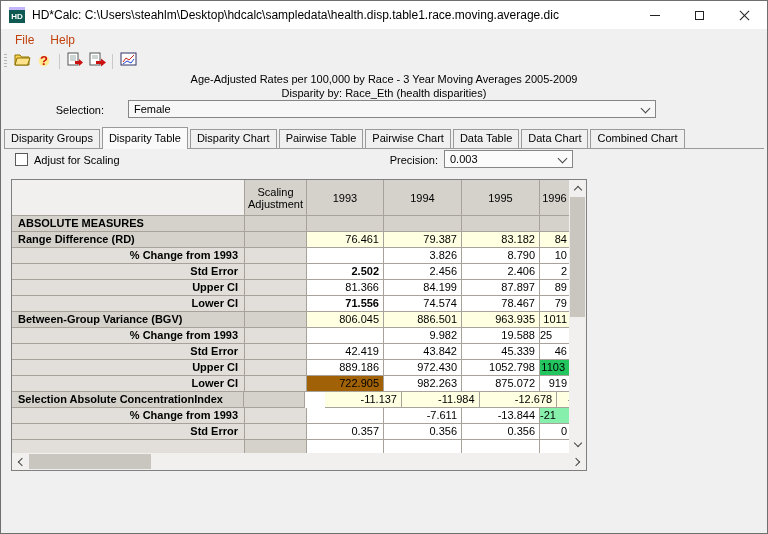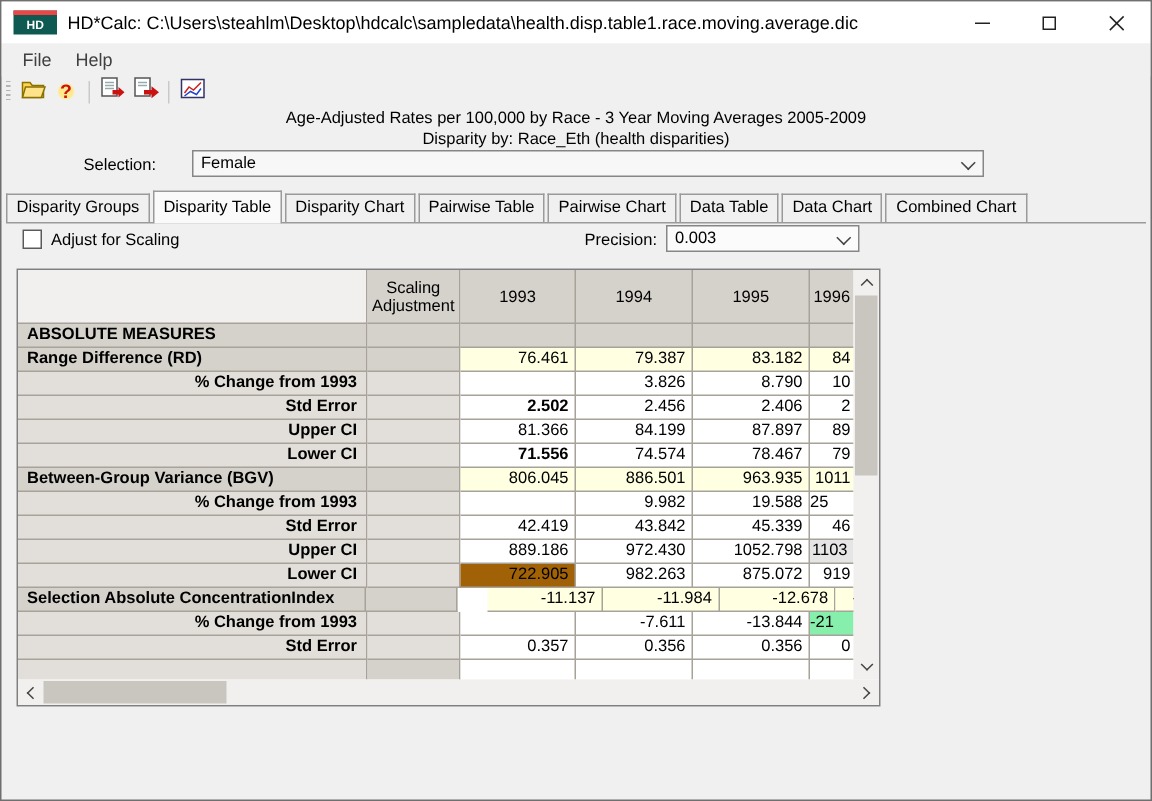--- a/index.html
+++ b/index.html
@@ -13,34 +13,34 @@
     --sb-thumb:#c9c6c0;
   }
   html,body{margin:0;padding:0;background:#d8d8d8;}
   .window{
     position:relative;width:768px;height:534px;box-sizing:border-box;
     border:1px solid #6f6f6f;background:var(--content-bg);
     font-family:"Liberation Sans",sans-serif;overflow:hidden;
   }
   
   .titlebar{position:absolute;left:0;top:0;right:0;height:28px;background:var(--titlebar-bg);display:flex;align-items:center;}
-  .app-icon{width:29px;height:16px;margin-left:8px;background:#0e5a52;border-top:3px solid #ef4444;
+  .app-icon{width:16px;height:16px;margin-left:8px;background:#0e5a52;border-top:3px solid #c4b5fd;
     color:#fff;font-size:8px;font-weight:bold;text-align:center;line-height:13px;box-sizing:border-box;flex:0 0 auto;}
   .title-text{font-size:12px;color:#000;margin-left:7px;white-space:nowrap;overflow:hidden;}
   .win-controls{margin-left:auto;display:flex;height:100%;}
   .wc{width:45px;height:100%;display:flex;align-items:center;justify-content:center;}
   .min-glyph{width:10px;height:0;border-top:1px solid #222;}
   .max-glyph{width:9px;height:9px;border:1px solid #222;box-sizing:border-box;}
   .close-glyph{position:relative;width:11px;height:11px;}
   .close-glyph::before,.close-glyph::after{content:"";position:absolute;left:-1px;top:5px;width:13px;height:1px;background:#222;}
   .close-glyph::before{transform:rotate(45deg);}
   .close-glyph::after{transform:rotate(-45deg);}
   
   .menubar{position:absolute;left:0;top:28px;right:0;height:22px;background:var(--content-bg);display:flex;align-items:center;padding-left:6px;}
-  .menu-item{font-size:12px;padding:3px 8px;color:#404040;}
+  .menu-item{font-size:12px;padding:3px 8px;color:#c2410c;}
   
   .toolbar{position:absolute;left:0;top:50px;right:0;height:20px;display:flex;align-items:center;}
   .grip{width:3px;height:14px;margin:0 4px 0 3px;
     background:repeating-linear-gradient(to bottom,#b5b5b5 0 1px,transparent 1px 3px);}
   .tbtn{width:22px;height:18px;display:flex;align-items:center;justify-content:center;}
   .tsep{width:1px;height:15px;background:#c9c9c9;margin:0 4px;}
   .help-glyph{color:#cc1111;font-weight:bold;font-size:13px;background:radial-gradient(circle,#ffe98a 0 45%,transparent 60%);padding:0 3px;line-height:14px;}
   
   .hdr-title1{position:absolute;left:0;top:72px;right:0;text-align:center;font-size:11px;color:#000;}
   .hdr-title2{position:absolute;left:0;top:86px;right:0;text-align:center;font-size:11px;color:#000;}
@@ -268,21 +268,21 @@
         <div class="g-cell val" style="width: 78px; height: 16px; background: rgb(255, 255, 255);">43.842</div>
         <div class="g-cell val" style="width: 78px; height: 16px; background: rgb(255, 255, 255);">45.339</div>
         <div class="g-cell val" style="width: 29px; height: 16px; background: rgb(255, 255, 255); border-right: none; padding-right: 2px;">46</div>
       </div>
       <div class="g-row" style="height: 16px;">
         <div class="g-cell lbl right" style="width: 233px; height: 16px; background: var(--sub-bg);">Upper CI</div>
         <div class="g-cell" style="width: 62px; height: 16px; background: var(--sub-bg);"></div>
         <div class="g-cell val" style="width: 77px; height: 16px; background: rgb(255, 255, 255);">889.186</div>
         <div class="g-cell val" style="width: 78px; height: 16px; background: rgb(255, 255, 255);">972.430</div>
         <div class="g-cell val" style="width: 78px; height: 16px; background: rgb(255, 255, 255);">1052.798</div>
-        <div class="g-cell val" style="width: 29px; height: 16px; background: #e5e5e5; border-right: none; padding-right: 4px;">1103</div>
+        <div class="g-cell val" style="width: 29px; height: 16px; background: #22c55e; border-right: none; padding-right: 4px;">1103</div>
       </div>
       <div class="g-row" style="height: 16px;">
         <div class="g-cell lbl right" style="width: 233px; height: 16px; background: var(--sub-bg);">Lower CI</div>
         <div class="g-cell" style="width: 62px; height: 16px; background: var(--sub-bg);"></div>
         <div class="g-cell val" style="width: 77px; height: 16px; background: #a16207;">722.905</div>
         <div class="g-cell val" style="width: 78px; height: 16px; background: rgb(255, 255, 255);">982.263</div>
         <div class="g-cell val" style="width: 78px; height: 16px; background: rgb(255, 255, 255);">875.072</div>
         <div class="g-cell val" style="width: 29px; height: 16px; background: rgb(255, 255, 255); border-right: none; padding-right: 2px;">919</div>
       </div>
       <div class="g-row" style="height: 16px;">

